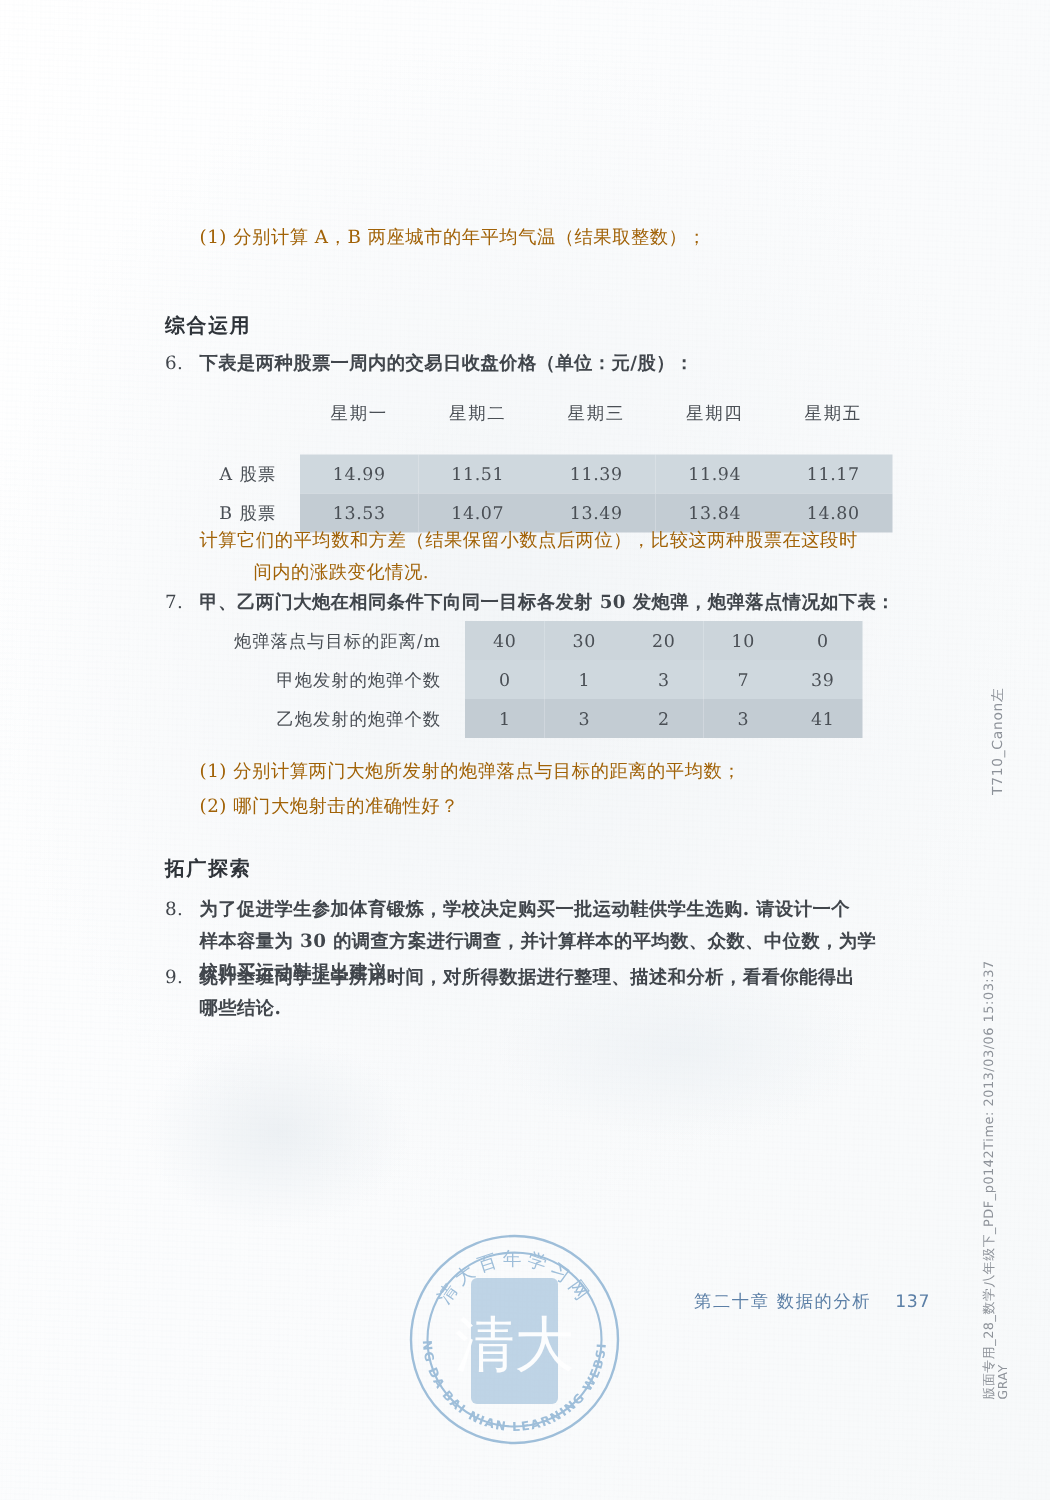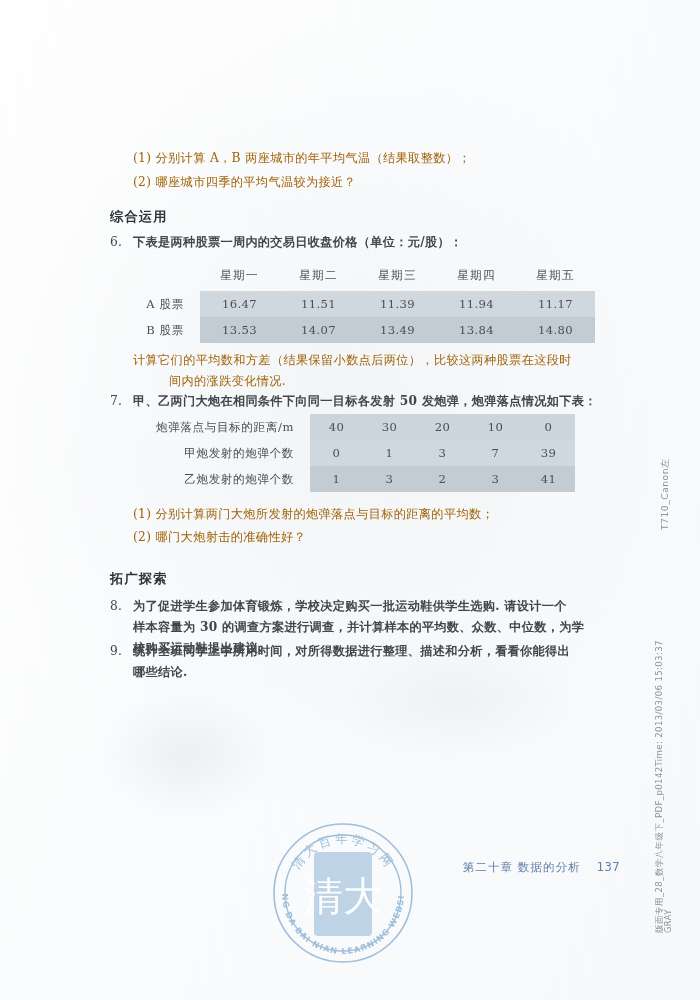--- a/index.html
+++ b/index.html
@@ -106,21 +106,21 @@
   .tbl .rowlabel {
     text-align: right;
     padding-right: 16px;
     white-space: nowrap;
     letter-spacing: .6px;
     background: transparent;
   }
   .tbl .colhead {
     background: transparent;
     letter-spacing: 1.2px;
-    padding-bottom: 3px;
+    padding-bottom: 15px;
   }
   .cellA { background: #cfd8de; }
   .cellB { background: #c3ccd3; }
   .cellC { background: #ccd5db; }
 
   
   #stock-table { left: 128px; top: 262px; }
   #stock-table td, #stock-table th { height: 26px; width: 79px; }
   #stock-table .rowlabel { width: 56px; }
 
@@ -186,21 +186,20 @@
 <body>
 
 <div class="page"></div>
 <div class="grain"></div>
 <div class="smudge-a"></div>
 <div class="smudge-b"></div>
 
 <div class="content">
 
   <div class="sub-q" style="top:148px;">(1) 分别计算 A，B 两座城市的年平均气温（结果取整数）；</div>
-  <div class="sub-q" style="top:172px;">(2) 哪座城市四季的平均气温较为接近？</div>
 
   <div class="section-head" style="top:208px;">综合运用</div>
 
   <div class="num-item" style="top:232px;">
     <span class="lbl">6.</span>
     <span class="bdy nowrapline">下表是两种股票一周内的交易日收盘价格（单位：元/股）：</span>
   </div>
 
   <table class="tbl" id="stock-table">
     <thead>
@@ -209,21 +208,21 @@
         <th class="colhead">星期一</th>
         <th class="colhead">星期二</th>
         <th class="colhead">星期三</th>
         <th class="colhead">星期四</th>
         <th class="colhead">星期五</th>
       </tr>
     </thead>
     <tbody>
       <tr>
         <td class="rowlabel">A 股票</td>
-        <td class="cellA">16.47</td>
+        <td class="cellA">14.99</td>
         <td class="cellA">11.51</td>
         <td class="cellA">11.39</td>
         <td class="cellA">11.94</td>
         <td class="cellA">11.17</td>
       </tr>
       <tr>
         <td class="rowlabel">B 股票</td>
         <td class="cellB">13.53</td>
         <td class="cellB">14.07</td>
         <td class="cellB">13.49</td>

